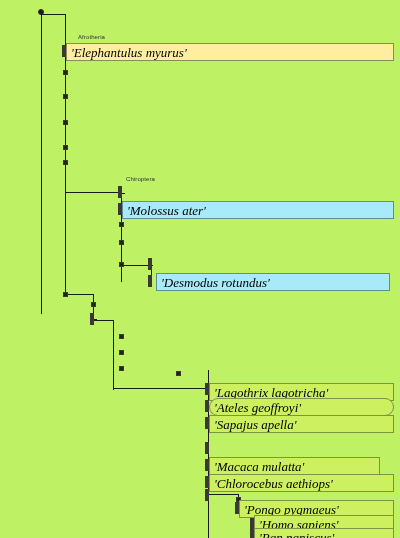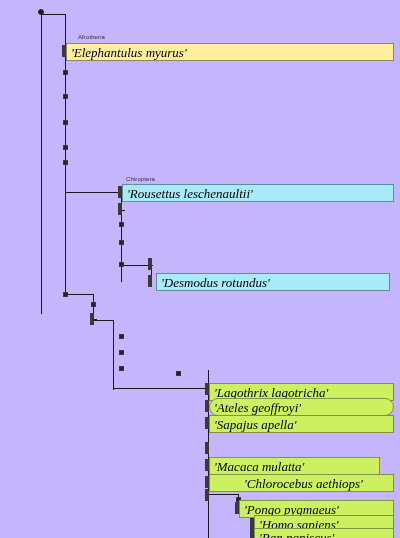--- a/index.html
+++ b/index.html
@@ -1,21 +1,21 @@
 <!DOCTYPE html>
 <html><head>
 <meta charset="utf-8">
 <style>
   html,body{margin:0;padding:0;background:#000;}
   body{
     width:400px;height:538px;position:relative;overflow:hidden;
     font-family:"Liberation Serif", serif;
     background:#000;
   }
-  #stage{position:absolute;left:0;top:0;width:400px;height:538px;background:#c4b5fd;}
+  #stage{position:absolute;left:0;top:0;width:400px;height:538px;background:#bef264;}
 
   
   .branch{position:absolute;background:#1b1b1b;}
   .branch.h{height:1px;}
   .branch.v{width:1px;}
   .node{position:absolute;width:5px;height:5px;background:#2e2e2e;border:1px solid #3a3a3a;box-sizing:border-box;}
   .node.sq{background:#222;}
   .rootdot{position:absolute;width:6px;height:6px;border-radius:50%;background:#1d1d1d;border:1px solid #2a2a2a;box-sizing:border-box;}
 
   
@@ -112,24 +112,24 @@
   <div class="stub" style="left:205px;top:489px;"></div>
   <div class="stub" style="left:235px;top:502px;"></div>
   <div class="stub" style="left:250px;top:517px;"></div>
   <div class="stub" style="left:250px;top:529px;"></div>
 
   <div class="nodelabel dim" style="left:78px;top:34px;">Afrotheria</div>
   <div class="nodelabel dim" style="left:126px;top:176px;">Chiroptera</div>
   <div class="nodelabel olive" style="left:212px;top:427px;">Platyrrhini</div>
 
   <div class="taxon yellow" style="left:66px;top:43px;width:328px;">'Elephantulus myurus'</div>
-  <div class="taxon cyan" style="left:122px;top:184px;width:272px;">'Rousettus leschenaultii'</div>
+  <div class="taxon cyan" style="left:122px;top:201px;width:272px;">'Molossus ater'</div>
   <div class="taxon cyan" style="left:156px;top:273px;width:234px;">'Desmodus rotundus'</div>
   <div class="taxon green" style="left:209px;top:383px;width:185px;">'Lagothrix lagotricha'</div>
   <div class="taxon green" style="left:209px;top:398px;width:185px;border-radius:9px;">'Ateles geoffroyi'</div>
   <div class="taxon green" style="left:209px;top:415px;width:185px;">'Sapajus apella'</div>
   <div class="taxon green" style="left:209px;top:457px;width:171px;">'Macaca mulatta'</div>
-  <div class="taxon green" style="left:209px;top:474px;width:185px;text-align:center;">'Chlorocebus aethiops'</div>
+  <div class="taxon green" style="left:209px;top:474px;width:185px;">'Chlorocebus aethiops'</div>
   <div class="taxon green" style="left:239px;top:500px;width:155px;">'Pongo pygmaeus'</div>
   <div class="taxon green" style="left:254px;top:515px;width:140px;">'Homo sapiens'</div>
   <div class="taxon green" style="left:254px;top:528px;width:140px;">'Pan paniscus'</div>
 
 </div>
 
 </body></html>

